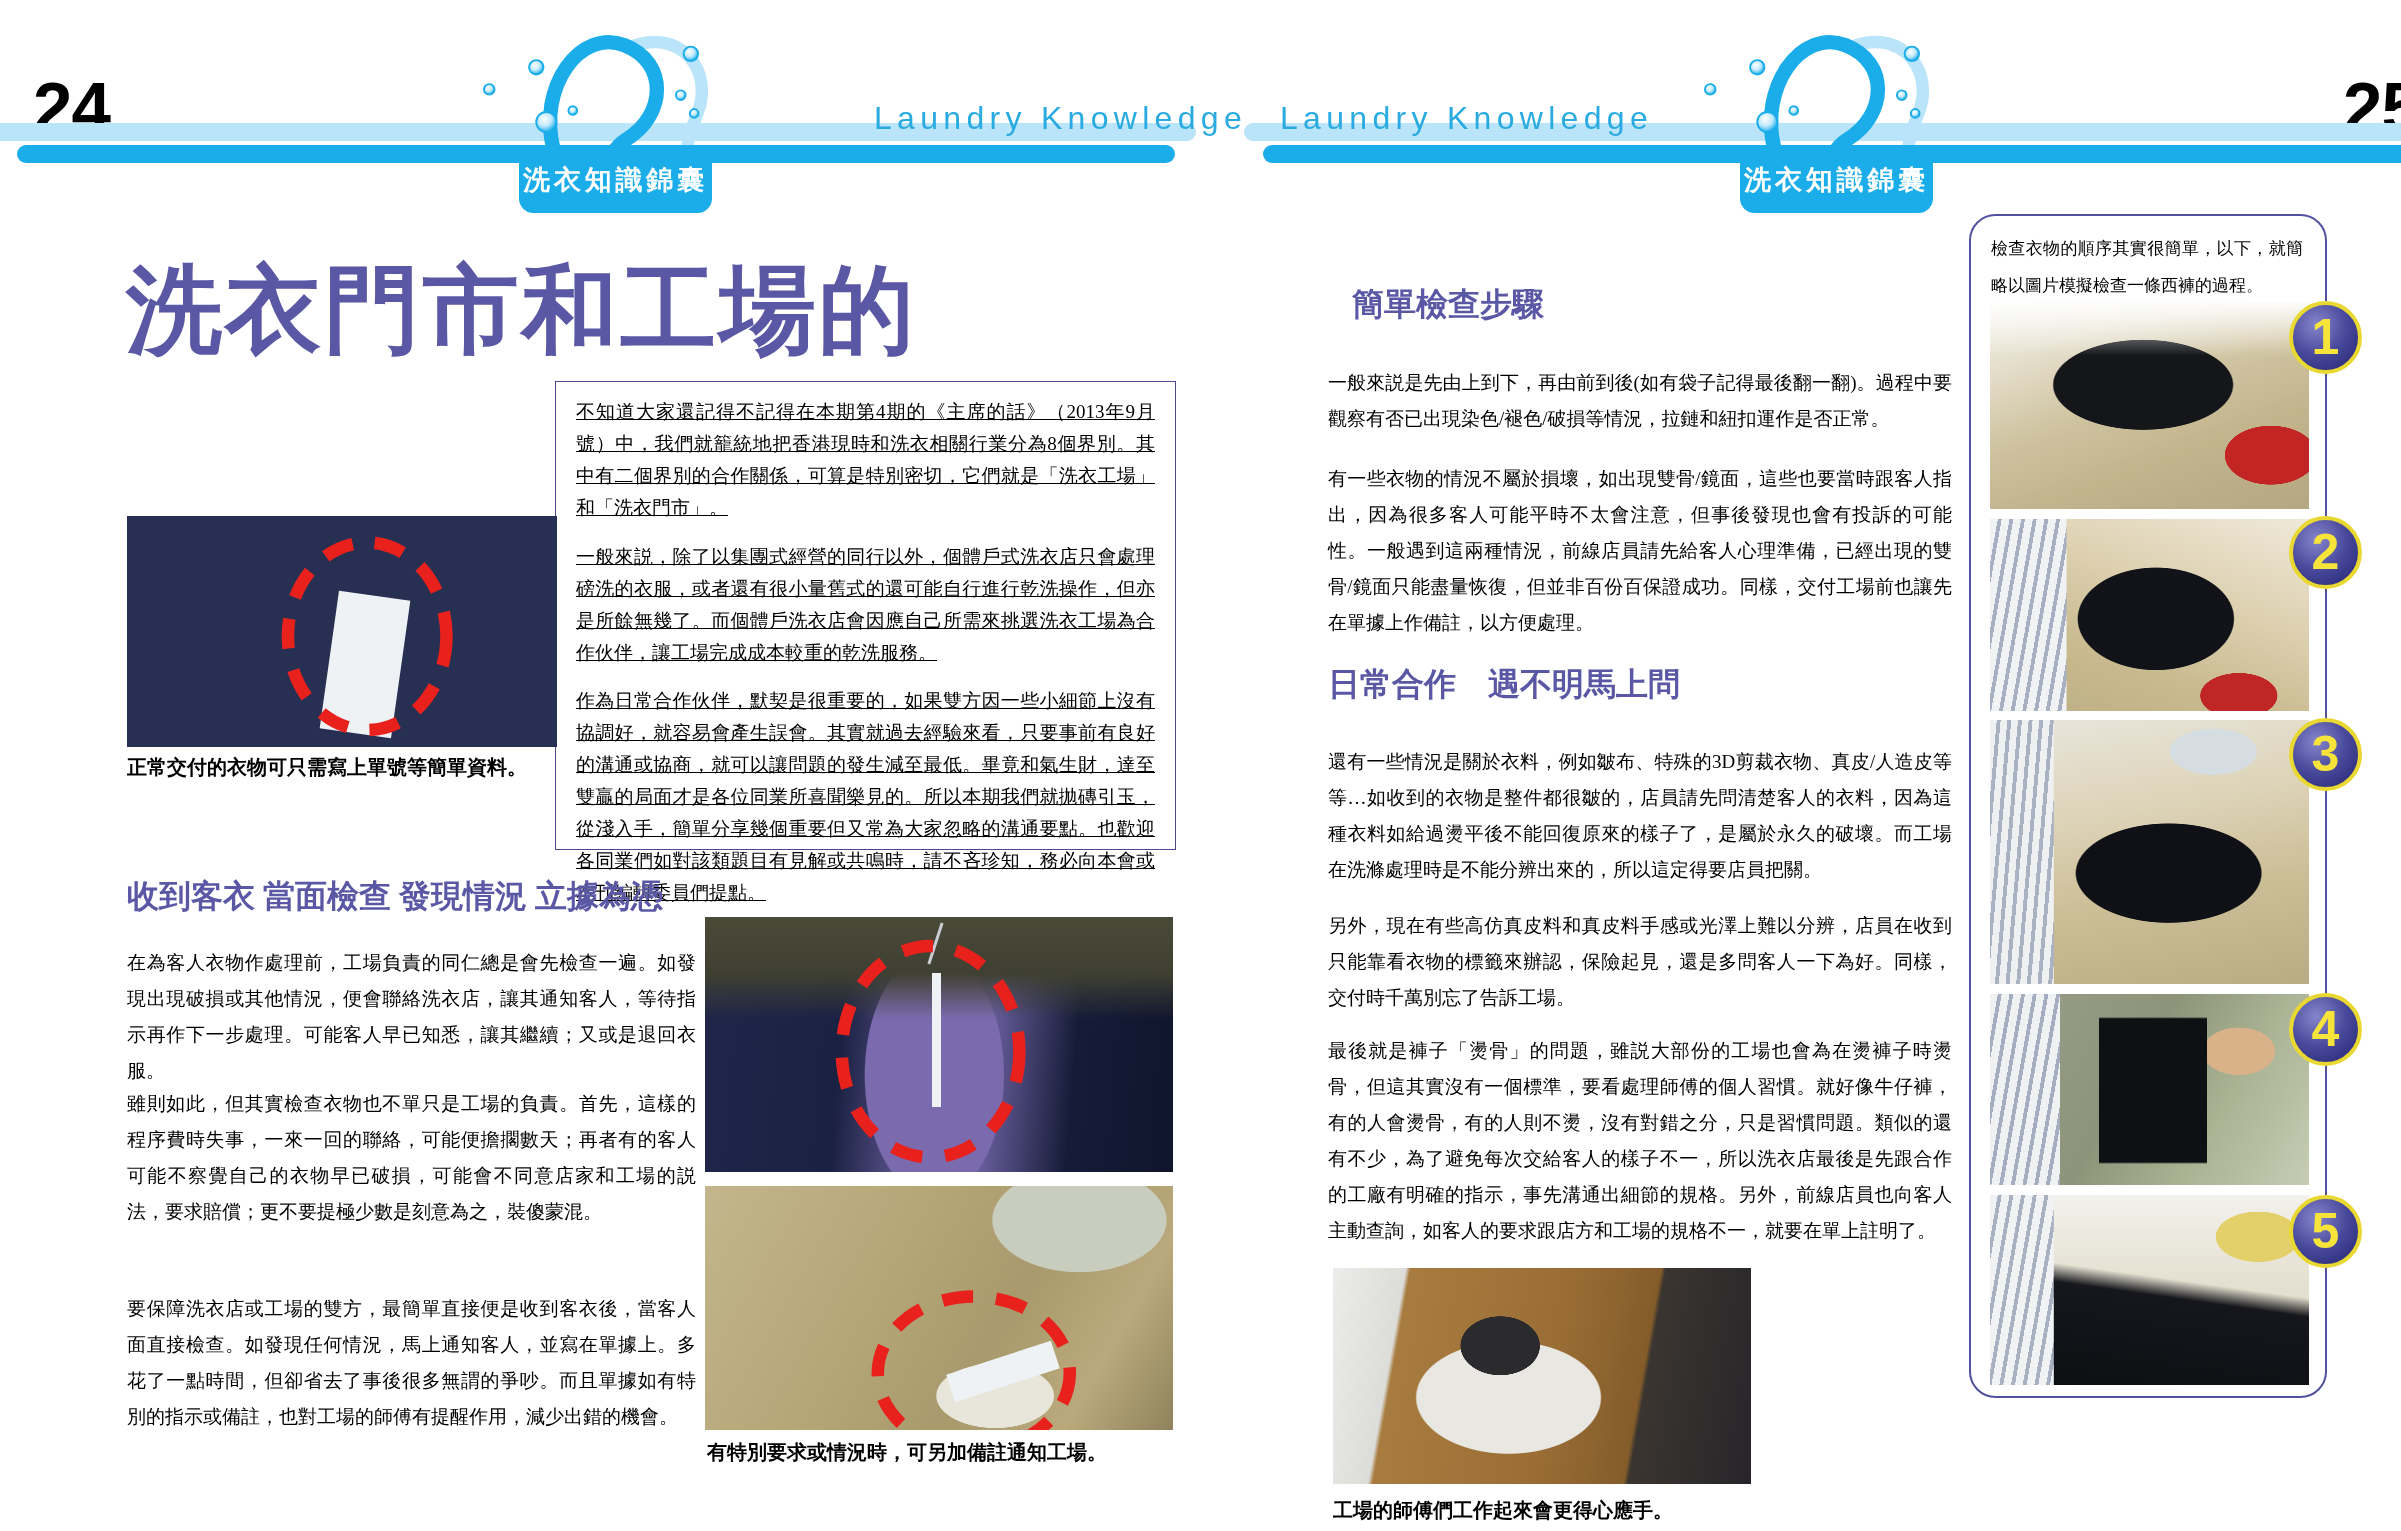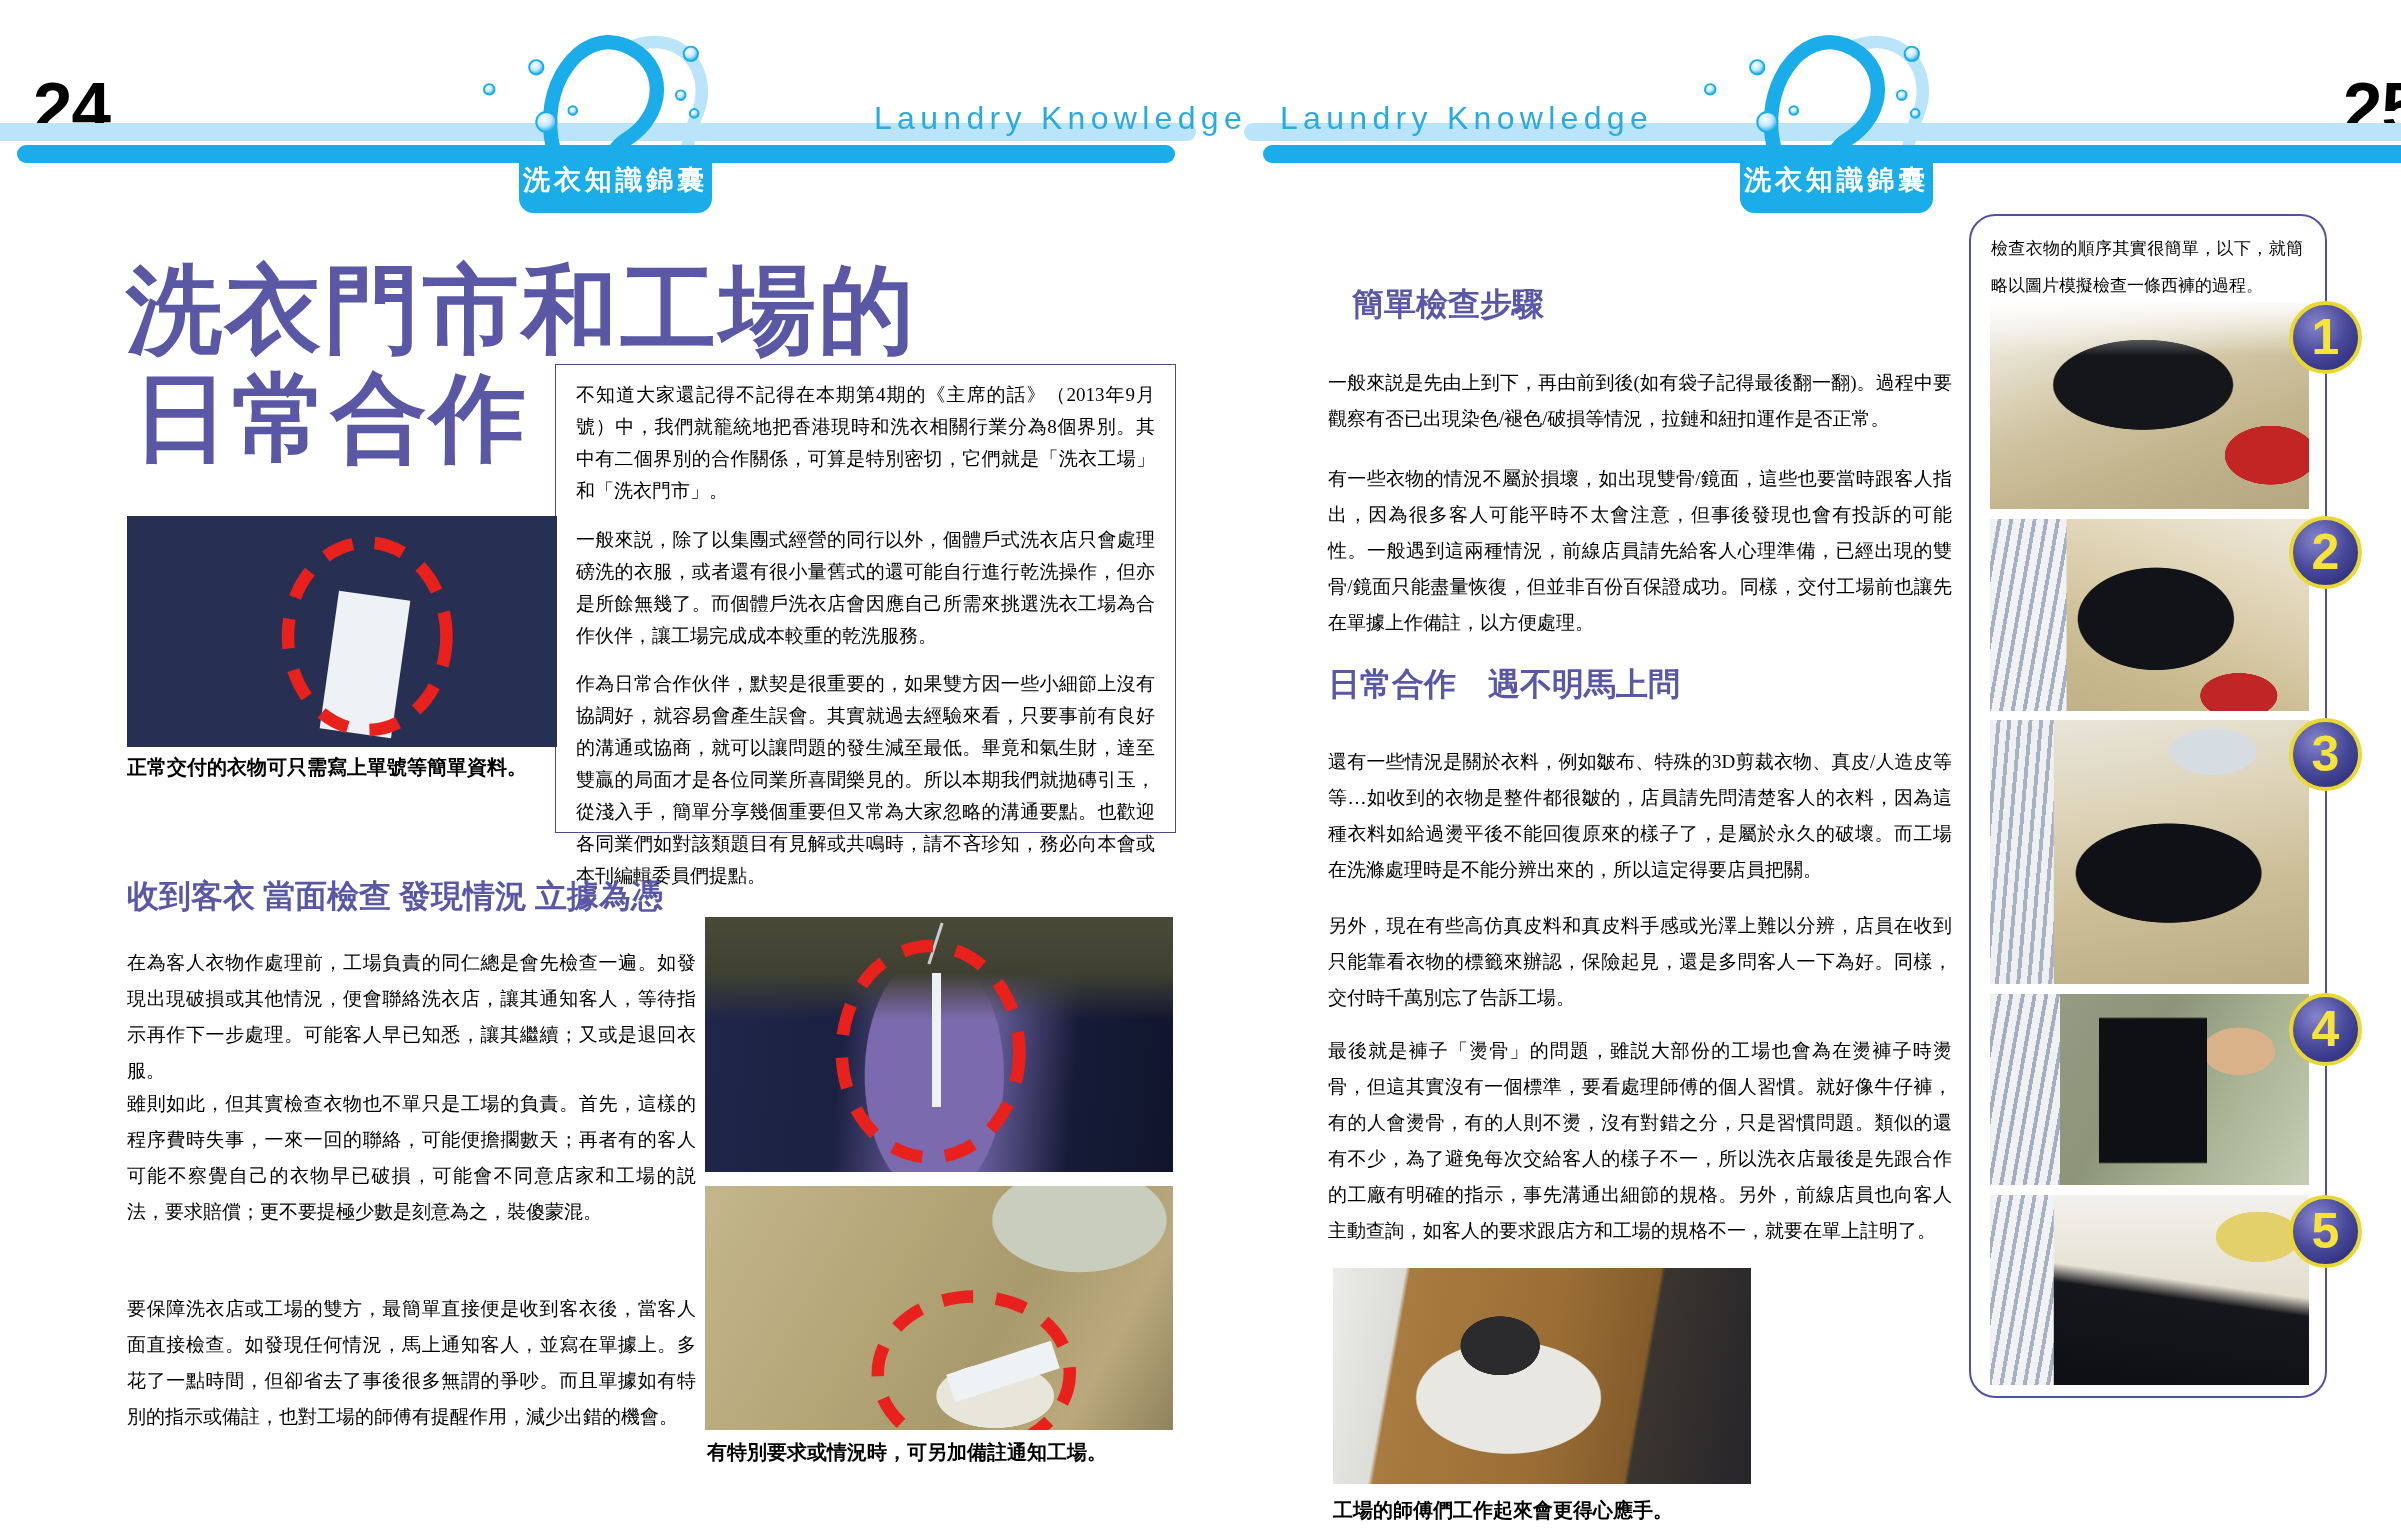--- a/index.html
+++ b/index.html
@@ -121,23 +121,22 @@
     <circle cx="637" cy="198" r="10" fill="url(#bub)" stroke="#1badea" stroke-width="4"></circle>
     <circle cx="665" cy="236" r="9" fill="url(#bub)" stroke="#1badea" stroke-width="4"></circle>
   </svg>
 
   <div class="abs hdr-en" style="left:874px;top:102px;">Laundry Knowledge</div>
   <div class="abs bar-light" style="left:0;top:123px;width:1196px;border-radius:0 9px 9px 0;"></div>
   <div class="abs bar-dark" style="left:17.3px;top:145px;width:1158px;border-radius:9px;"></div>
   <div class="abs hdr-badge" style="left:519px;top:152px;width:193px;">洗衣知識錦囊</div>
 
   <div class="abs main-title" style="left:126px;top:263px;">洗衣門市和工場的</div>
-  <div class="abs main-title" style="left:133px;top:371px;">日常合作</div>
-
-  <div class="abs intro-box" style="left:555px;top:364px;width:621px;height:469px;">
+
+  <div class="abs intro-box" style="left:555px;top:381px;width:621px;height:469px;text-decoration:underline;">
     <p>不知道大家還記得不記得在本期第4期的《主席的話》（2013年9月號）中，我們就籠統地把香港現時和洗衣相關行業分為8個界別。其中有二個界別的合作關係，可算是特別密切，它們就是「洗衣工場」和「洗衣門市」。</p>
     <p>一般來説，除了以集團式經營的同行以外，個體戶式洗衣店只會處理磅洗的衣服，或者還有很小量舊式的還可能自行進行乾洗操作，但亦是所餘無幾了。而個體戶洗衣店會因應自己所需來挑選洗衣工場為合作伙伴，讓工場完成成本較重的乾洗服務。</p>
     <p>作為日常合作伙伴，默契是很重要的，如果雙方因一些小細節上沒有協調好，就容易會產生誤會。其實就過去經驗來看，只要事前有良好的溝通或協商，就可以讓問題的發生減至最低。畢竟和氣生財，達至雙贏的局面才是各位同業所喜聞樂見的。所以本期我們就拋磚引玉，從淺入手，簡單分享幾個重要但又常為大家忽略的溝通要點。也歡迎各同業們如對該類題目有見解或共鳴時，請不吝珍知，務必向本會或本刊編輯委員們提點。</p>
   </div>
 
   <div class="abs photo ph-left1" style="left:127px;top:516px;width:430px;height:231px;">
     <div class="tag-shape" style="left:47%;top:34%;width:72px;height:139px;transform:rotate(8deg);"></div>
     <svg class="dash-svg" viewBox="0 0 895 480">
       <ellipse cx="500" cy="250" rx="165" ry="195" fill="none" stroke="#e8211d" stroke-width="26" stroke-dasharray="62 46"></ellipse>
     </svg>

